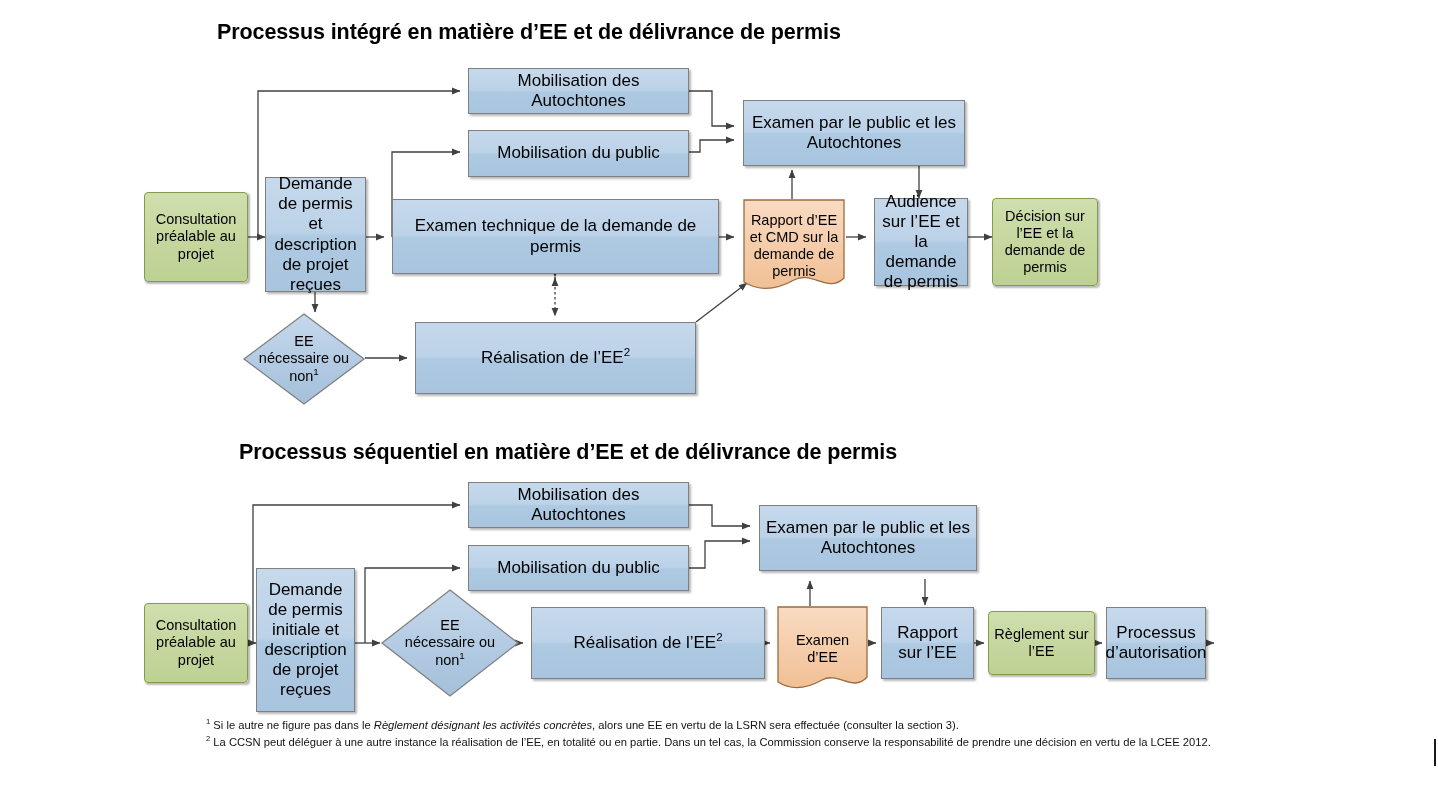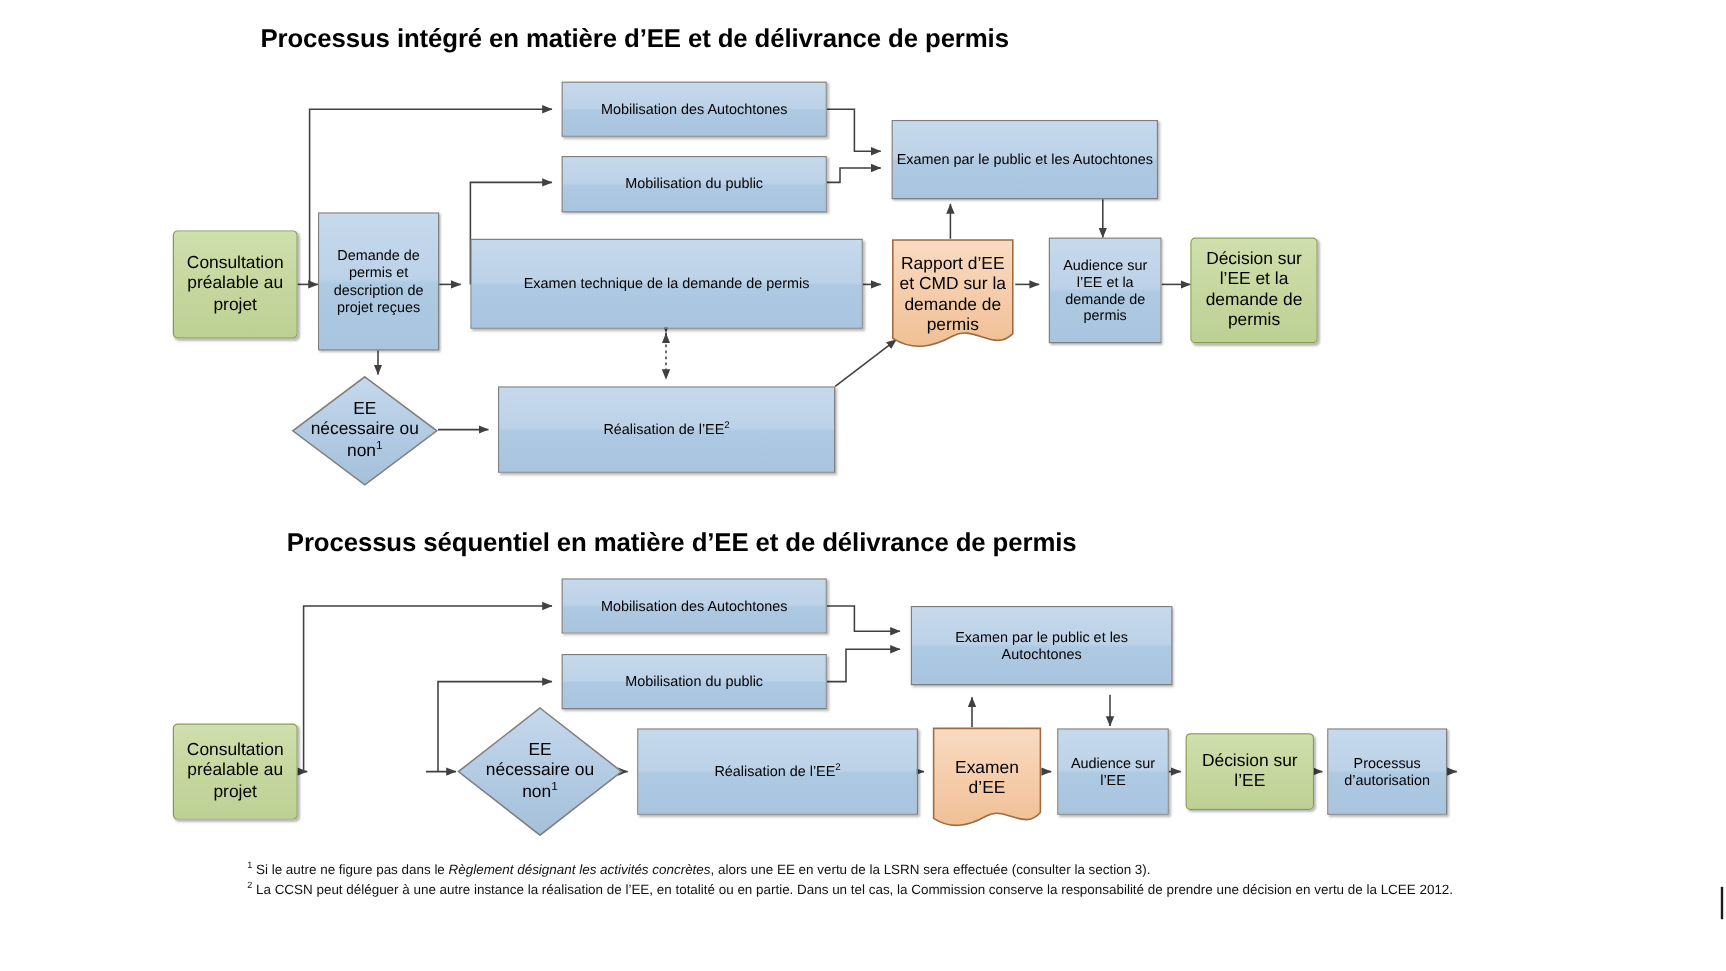--- a/index.html
+++ b/index.html
@@ -11,21 +11,21 @@
   .title{position:absolute;font-weight:bold;font-size:21.5px;letter-spacing:-0.1px;
          white-space:nowrap;color:#000;}
 
   .node{position:absolute;box-sizing:border-box;display:flex;align-items:center;
         justify-content:center;text-align:center;line-height:1.18;z-index:3;}
   .node .lbl{display:block;padding:0 3px;}
 
   
   .proc{background:linear-gradient(to bottom,#c6d9ec 0%,#bcd2e8 48%,#aec9e2 52%,#a9c4de 100%);
         border:1.2px solid #7f7f7f;box-shadow:1.5px 1.5px 2px rgba(0,0,0,0.28);
-        font-size:12px;}
+        font-size:17px;}
   
   .term{background:linear-gradient(to bottom,#cfdfae 0%,#c6d79f 50%,#bdd194 100%);
         border:1.2px solid #849c48;border-radius:4px;
         box-shadow:1.5px 1.5px 2px rgba(0,0,0,0.28);font-size:14.5px;}
   
   .diamond{background:transparent;border:none;box-shadow:none;font-size:14.5px;}
   .diamond .dshape{position:absolute;inset:0;z-index:-1;}
   
   .docn{font-size:14.5px;}
   .docn .dshape{position:absolute;left:0;top:0;width:100%;height:100%;z-index:-1;}
@@ -184,20 +184,23 @@
   <div class="node proc" style="left:395px;top:322px;width:281px;height:72px;">
     <span class="lbl"><span>Réalisation de l’EE</span><sup>2</sup></span>
   </div>
 
   <div class="title" style="left:219px;top:440px;">Processus séquentiel en matière d’EE et de délivrance de permis</div>
 
   <div class="node term" style="left:124px;top:603px;width:104px;height:80px;">
     <span class="lbl">Consultation préalable au projet</span>
   </div>
 
+  <div class="node proc" style="left:236px;top:568px;width:99px;height:144px;">
+    <span class="lbl">Demande de permis initiale et description de projet reçues</span>
+  </div>
 
   <div class="node proc" style="left:448px;top:482px;width:221px;height:46px;">
     <span class="lbl">Mobilisation des Autochtones</span>
   </div>
 
   <div class="node proc" style="left:448px;top:545px;width:221px;height:46px;">
     <span class="lbl">Mobilisation du public</span>
   </div>
 
   <div class="node diamond" style="left:360px;top:588px;width:140px;height:110px;">
@@ -226,25 +229,25 @@
   </div>
 
   <div class="node docn" style="left:756px;top:605px;width:93px;height:88px;">
     <svg class="dshape" viewBox="0 0 93 88" preserveAspectRatio="none">
       <path d="M2,2 L91,2 L91,72 C77,88 62,66 46,75 C30,84 16,86 2,77 Z" fill="url(#og1)" stroke="#9c6b3f" stroke-width="1.3"></path>
     </svg>
     <span class="lbl">Examen d’EE</span>
   </div>
 
   <div class="node proc" style="left:861px;top:607px;width:93px;height:72px;">
-    <span class="lbl">Audience sur l’EE</span>
+    <span class="lbl">Rapport sur l’EE</span>
   </div>
 
   <div class="node term" style="left:968px;top:611px;width:107px;height:64px;">
-    <span class="lbl">Décision sur l’EE</span>
+    <span class="lbl">Règlement sur l’EE</span>
   </div>
 
   <div class="node proc" style="left:1086px;top:607px;width:100px;height:72px;">
     <span class="lbl">Processus d’autorisation</span>
   </div>
 
 
   <div class="footnotes">
     <div><sup>1</sup><span> Si le autre ne figure pas dans le </span><i>Règlement désignant les activités concrètes</i><span>, alors une EE en vertu de la LSRN sera effectuée (consulter la section 3).</span></div>
     <div><sup>2</sup><span> La CCSN peut déléguer à une autre instance la réalisation de l’EE, en totalité ou en partie. Dans un tel cas, la Commission conserve la responsabilité de prendre une décision en vertu de la LCEE 2012.</span></div>

